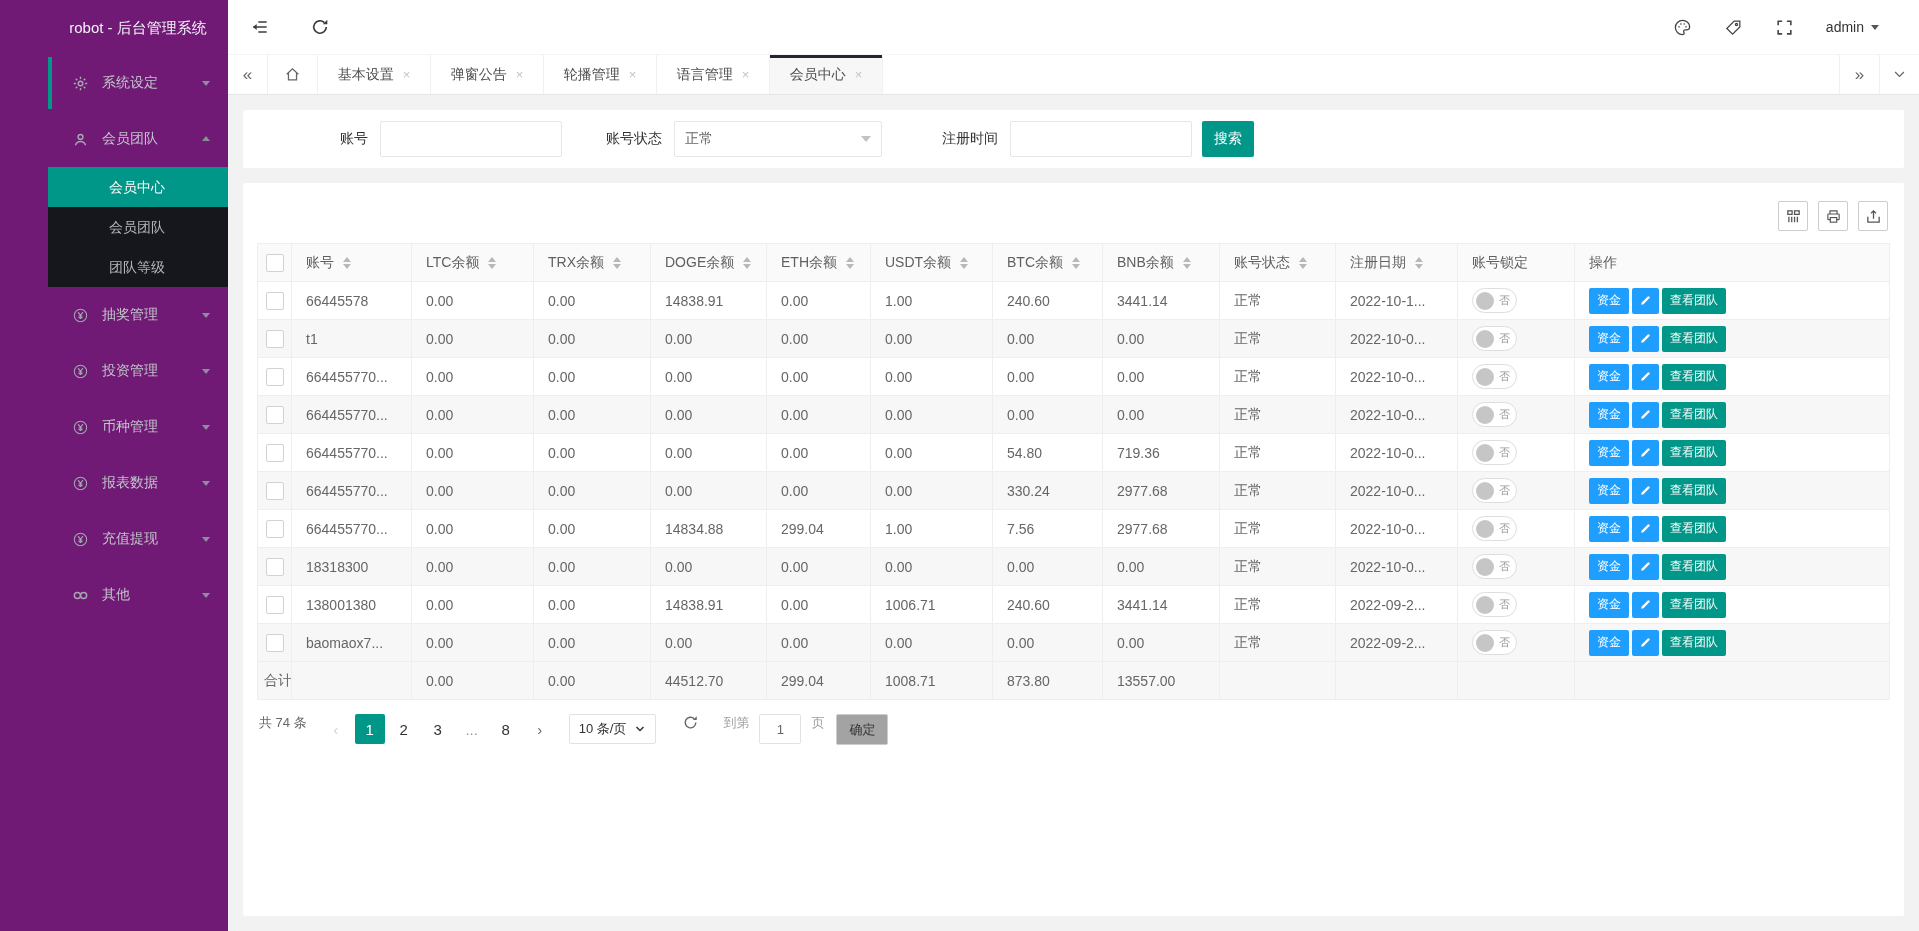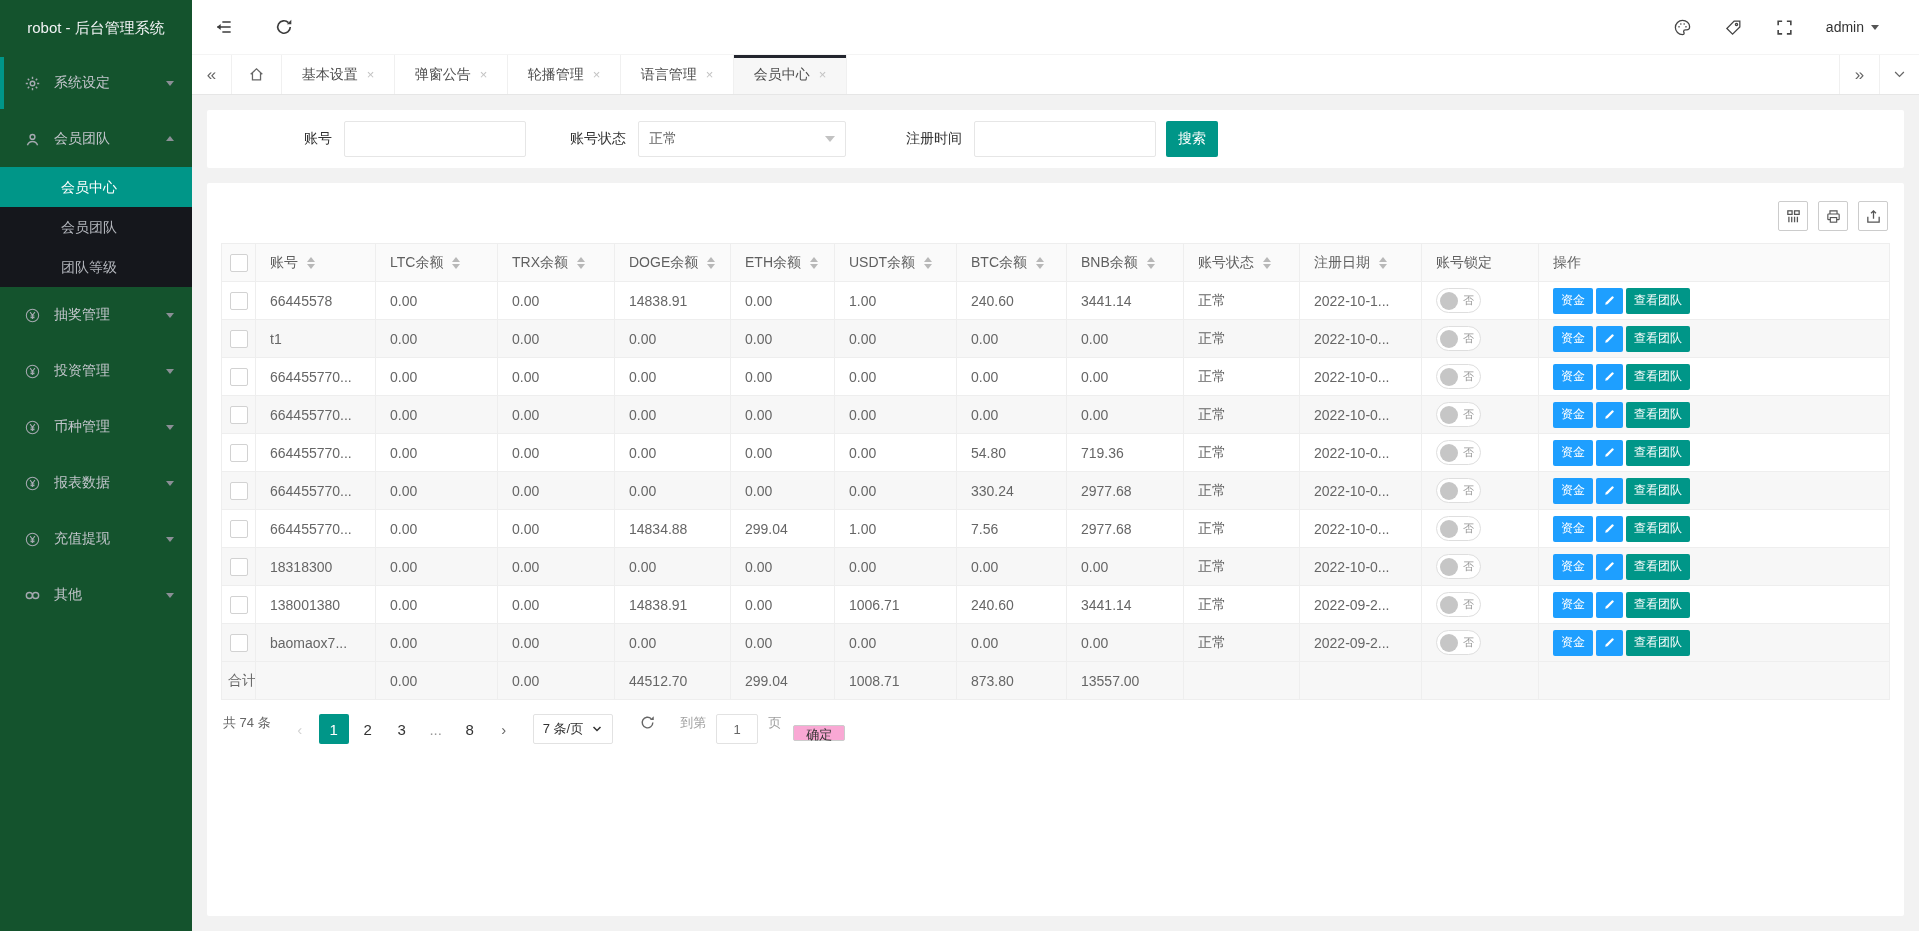--- a/index.html
+++ b/index.html
@@ -1,21 +1,21 @@
 <!DOCTYPE html>
 <html><head>
 <meta charset="utf-8">
 <style>
   * { box-sizing: border-box; }
   html,body { margin:0; padding:0; width:1919px; height:931px; overflow:hidden;
     font-family:"Liberation Sans","DejaVu Sans",sans-serif; }
   .layout { display:flex; width:1919px; height:931px; background:#f2f2f2; }
 
   
-  .sidebar { width:192px; flex-shrink:0; background:#14532d; color:#c2c5cb; }
+  .sidebar { width:228px; flex-shrink:0; background:#701a75; color:#c2c5cb;padding-left:48px; }
   .logo { height:55px; line-height:55px; text-align:center; color:#f2f3f5; font-size:15px; }
   .menu-item { position:relative; height:56px; display:flex; align-items:center;
     padding:0 18px 0 24px; font-size:14px; color:#c2c5cb; cursor:pointer; }
   .menu-item.accent::before { content:''; position:absolute; left:0; top:2px; bottom:2px;
     width:4px; background:#009688; }
   .mi-icon { width:17px; height:17px; margin-right:13px; color:#a5a9b0; display:inline-flex; }
   .mi-icon svg { width:17px; height:17px; }
   .mi-label { flex:1; }
   .mi-caret { width:0; height:0; border:4px solid transparent; }
   .mi-caret.down { border-top:5px solid #8b8f96; margin-top:5px; }
@@ -125,23 +125,23 @@
   .pg-select { height:30px; border:1px solid #e2e2e2; border-radius:2px; background:#fff;
     display:inline-flex; align-items:center; gap:8px; padding:0 9px; margin-left:12px;
     cursor:pointer; color:#333; }
   .pg-select svg { width:12px; height:12px; color:#333; }
   .pg-refresh { margin-left:26px; display:inline-flex; color:#666; cursor:pointer; }
   .pg-refresh svg { width:17px; height:17px; }
   .pg-goto-label { color:#a0a0a0; margin-left:24px; }
   .pg-goto-label.suffix { margin-left:10px; }
   .pg-goto-input { width:42px; height:30px; border:1px solid #e2e2e2; border-radius:2px;
     text-align:center; margin-left:10px; font-size:13px; color:#666; outline:none; }
-  .pg-confirm { height:16px; padding:0 12px; margin-left:12px; background:#f9a8d4;
+  .pg-confirm { height:31px; padding:0 12px; margin-left:12px; background:#a3a3a3;
     border:1px solid #ccc; border-radius:2px; font-size:13px; color:#333; cursor:pointer;
-    font-family:"Liberation Sans","DejaVu Sans",sans-serif;margin-top:11px; }
+    font-family:"Liberation Sans","DejaVu Sans",sans-serif; }
 </style>
 </head>
 <body>
 
 <div class="layout">
 
   <aside class="sidebar">
     <div class="logo">robot - 后台管理系统</div>
     <nav id="side-menu">
         <div class="menu-item accent">
@@ -770,21 +770,21 @@
           <span class="pg-btn pg-prev">‹</span>
           <span id="pages" style="display:inline-flex">
               <span class="pg-btn pg-page active">1</span>
               <span class="pg-btn pg-page">2</span>
               <span class="pg-btn pg-page">3</span>
               <span class="pg-btn pg-ellipsis">...</span>
               <span class="pg-btn pg-page">8</span>
             </span>
           <span class="pg-btn pg-next">›</span>
           <span class="pg-select">
-            <span>7 条/页</span>
+            <span>10 条/页</span>
             <svg viewBox="0 0 24 24" fill="none" stroke="currentColor" stroke-width="3">
                 <path d="M5 8l7 7 7-7"></path>
               </svg>
           </span>
           <span class="pg-refresh">
             <svg viewBox="0 0 24 24">
                 <path d="M19.5 12a7.5 7.5 0 1 1-2.2-5.3" fill="none" stroke="currentColor" stroke-width="2"></path>
                 <path d="M20.8 3.2v5.4h-5.4z" fill="currentColor"></path>
               </svg>
           </span>

